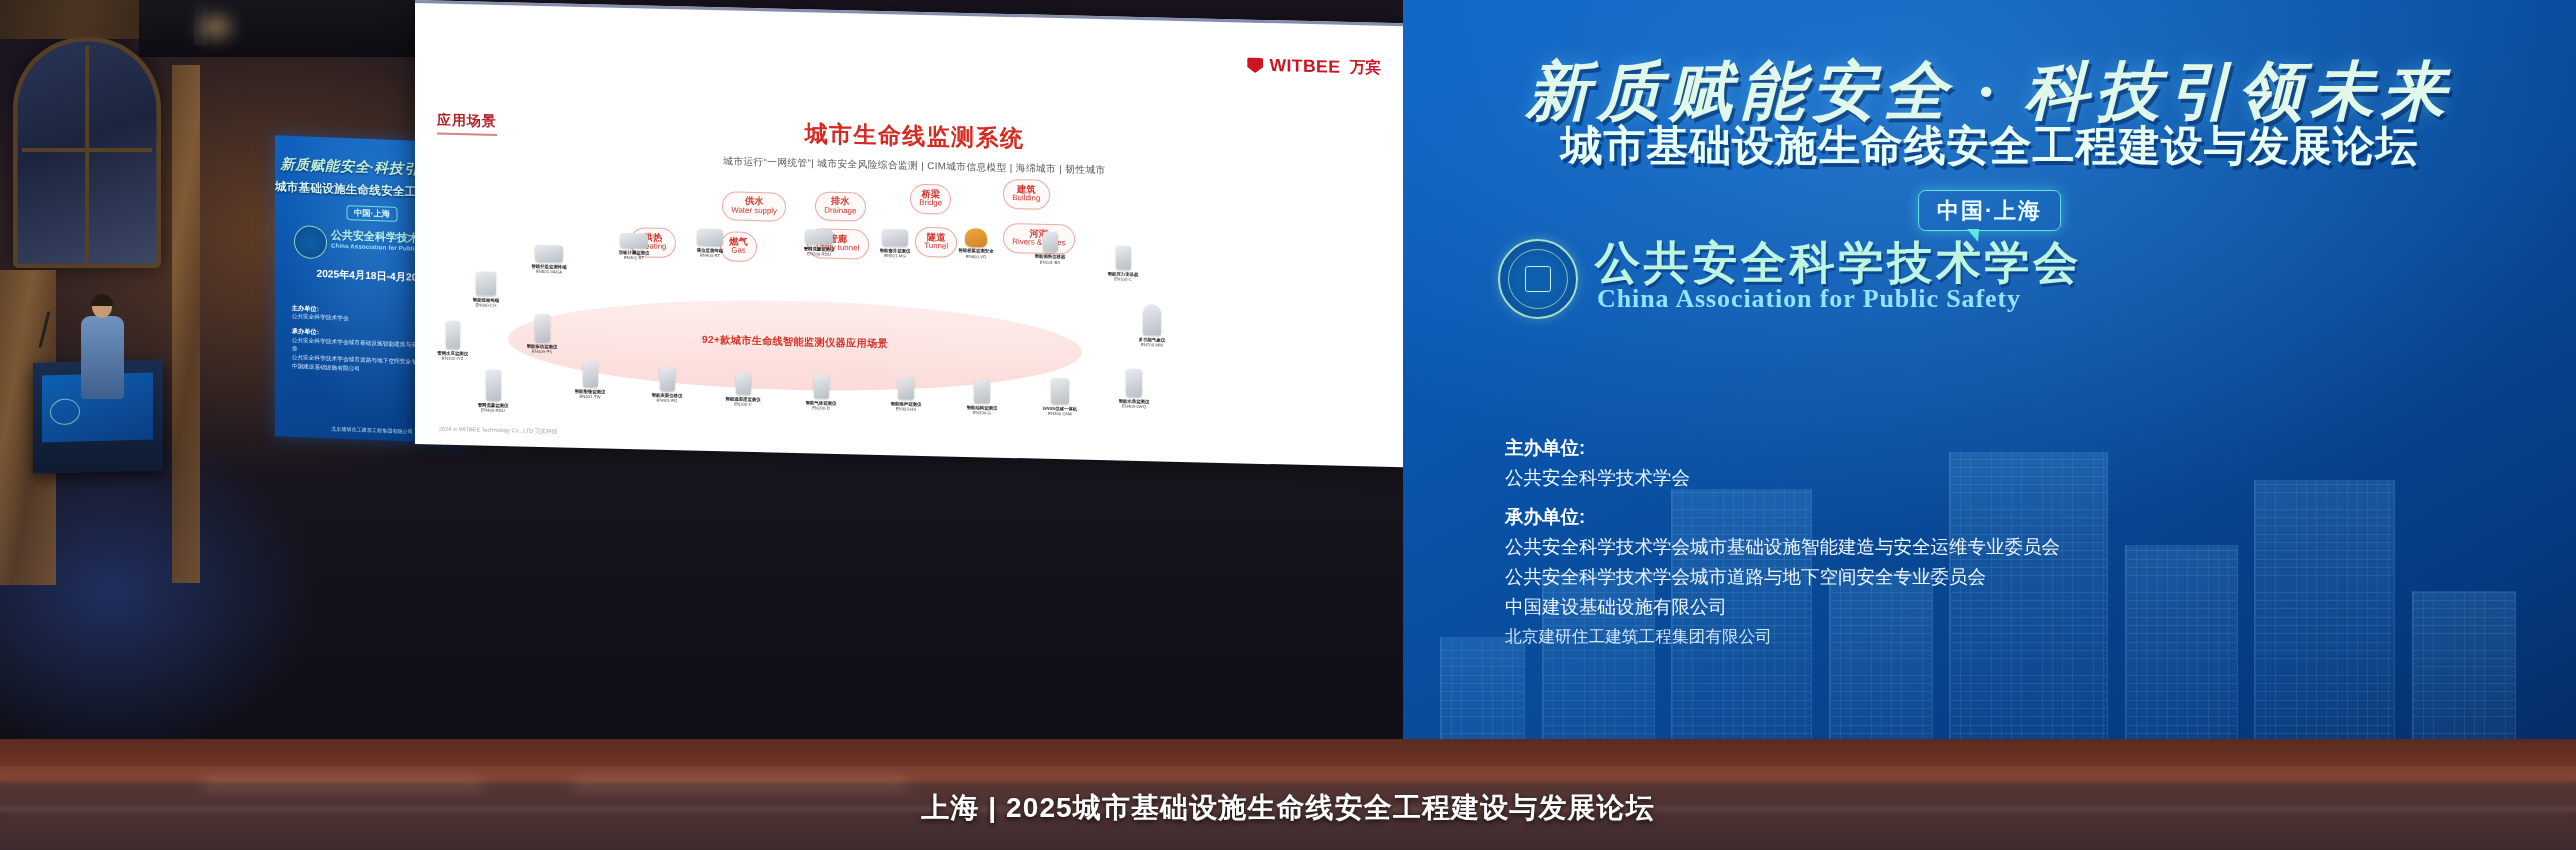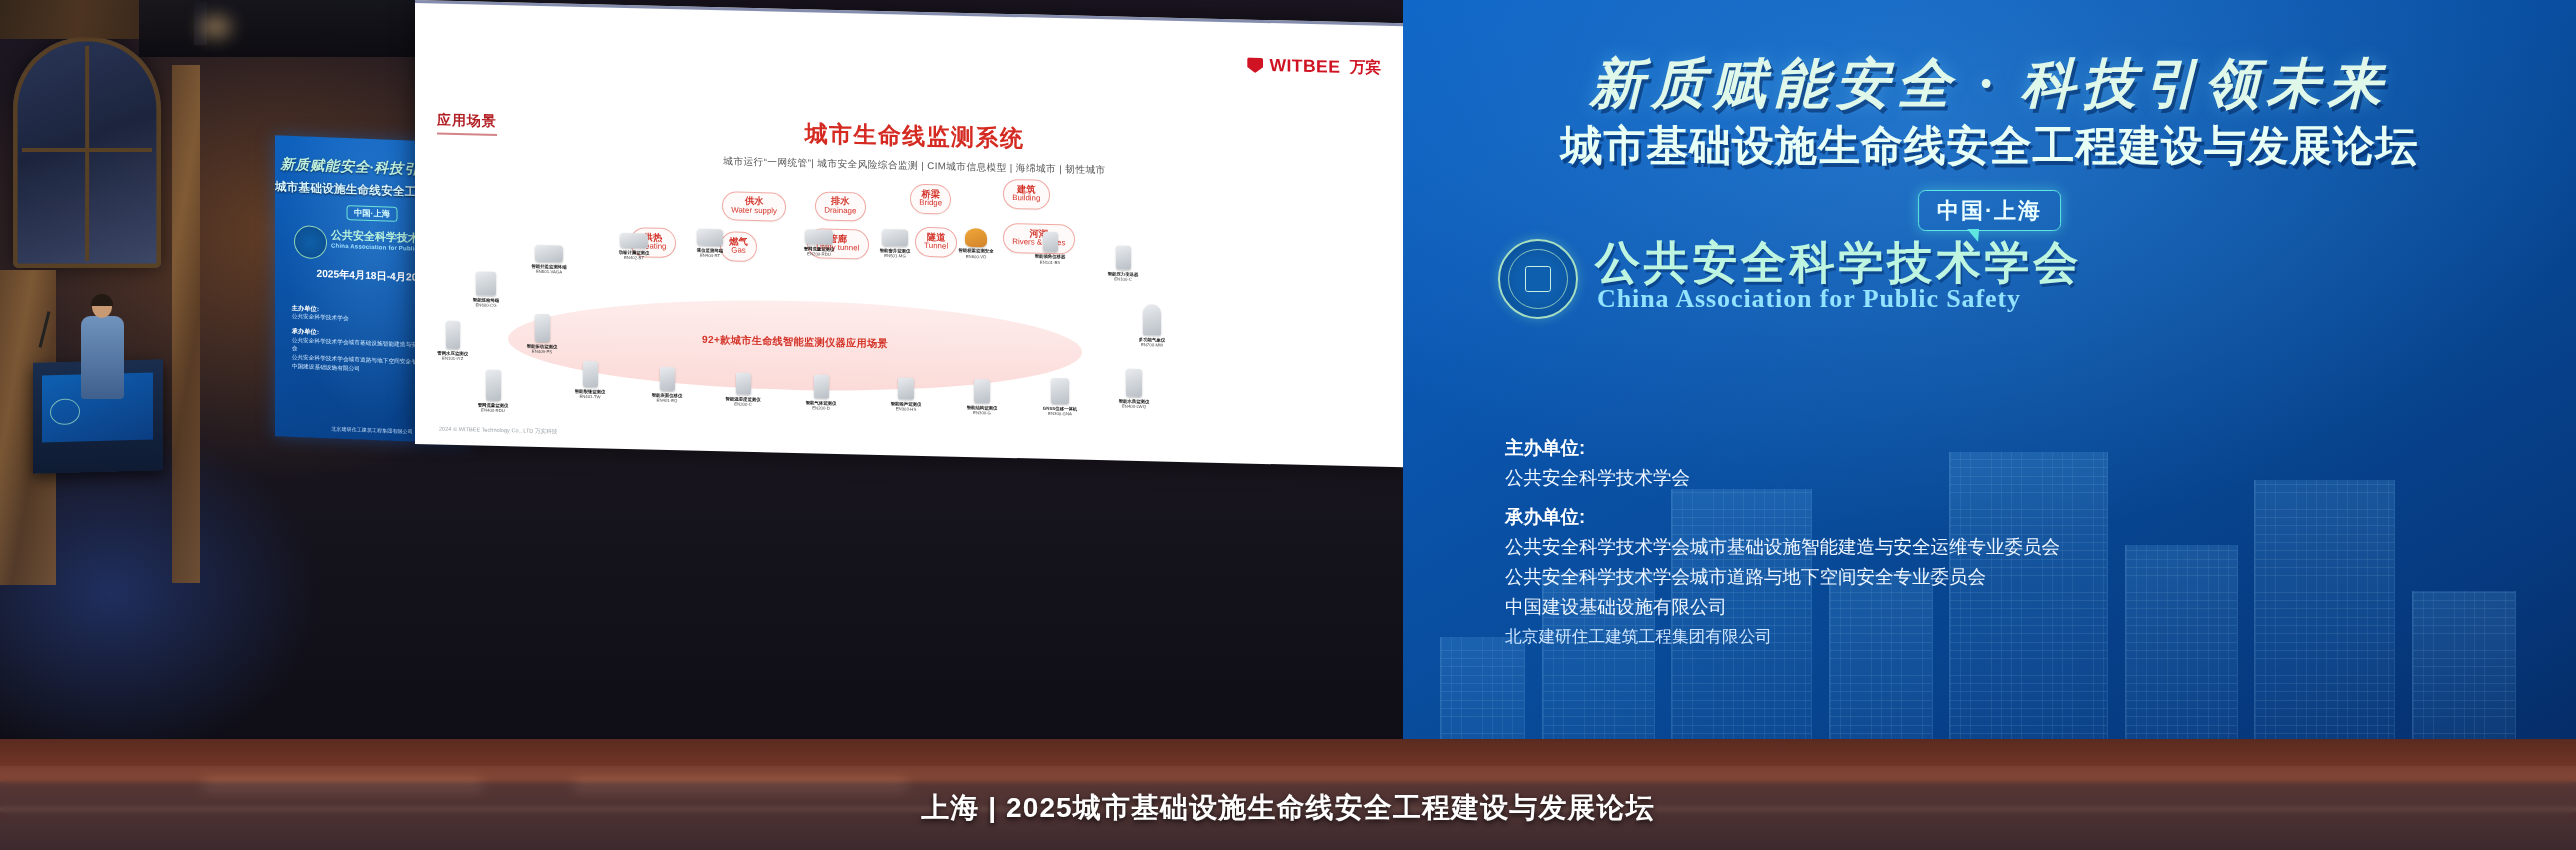--- a/index.html
+++ b/index.html
@@ -114,21 +114,21 @@
      background:radial-gradient(ellipse at 45% 40%, rgba(80,175,255,.34), rgba(0,0,0,0) 62%);}
   .skyline{position:absolute;left:0;bottom:0;width:100%;height:481px;opacity:.55;}
   .bld{position:absolute;bottom:0;background:linear-gradient(180deg,rgba(120,200,255,.30),rgba(20,70,140,.10));
      border-left:0.9px solid rgba(150,215,255,.30);border-right:0.9px solid rgba(150,215,255,.22);}
   .bld:after{content:"";position:absolute;inset:0;
      background-image:repeating-linear-gradient(0deg,rgba(190,230,255,.20) 0 0.9px,rgba(0,0,0,0) 0.9px 8.3px),
                       repeating-linear-gradient(90deg,rgba(190,230,255,.16) 0 0.9px,rgba(0,0,0,0) 0.9px 10.2px);}
 
   .rwCalli{position:absolute;left:0;top:48px;width:100%;text-align:center;
      font-family:"Liberation Serif","DejaVu Serif",serif;font-style:italic;font-weight:700;
-     font-size:54px;color:#dff8ea;letter-spacing:7.4px;white-space:nowrap;
+     font-size:64px;color:#dff8ea;letter-spacing:7.4px;white-space:nowrap;
      text-shadow:2.8px 3.7px 0 rgba(0,35,90,.55), 0 0 16.7px rgba(120,220,255,.35);}
   .rwTitle{position:absolute;left:0;top:118px;width:100%;text-align:center;
      font-size:42px;font-weight:800;color:#e8fff6;letter-spacing:0.9px;white-space:nowrap;
      text-shadow:2.8px 3.7px 0 rgba(0,35,90,.55);}
   .rwChip{position:absolute;left:50%;top:190px;transform:translateX(-50%);
      border:1.9px solid #5fe6e0;border-radius:7.4px;padding:4.6px 18.5px;color:#eaffff;
      font-size:22px;font-weight:800;letter-spacing:1.9px;box-shadow:0 0 13px rgba(95,230,224,.45);}
   .rwChip:after{content:"";position:absolute;left:34%;bottom:-12px;width:0;height:0;
      border-left:11px solid transparent;border-right:1.9px solid transparent;border-top:13px solid #5fe6e0;}
   .rwSealWrap{position:absolute;left:95px;top:239px;width:80px;height:80px;}

